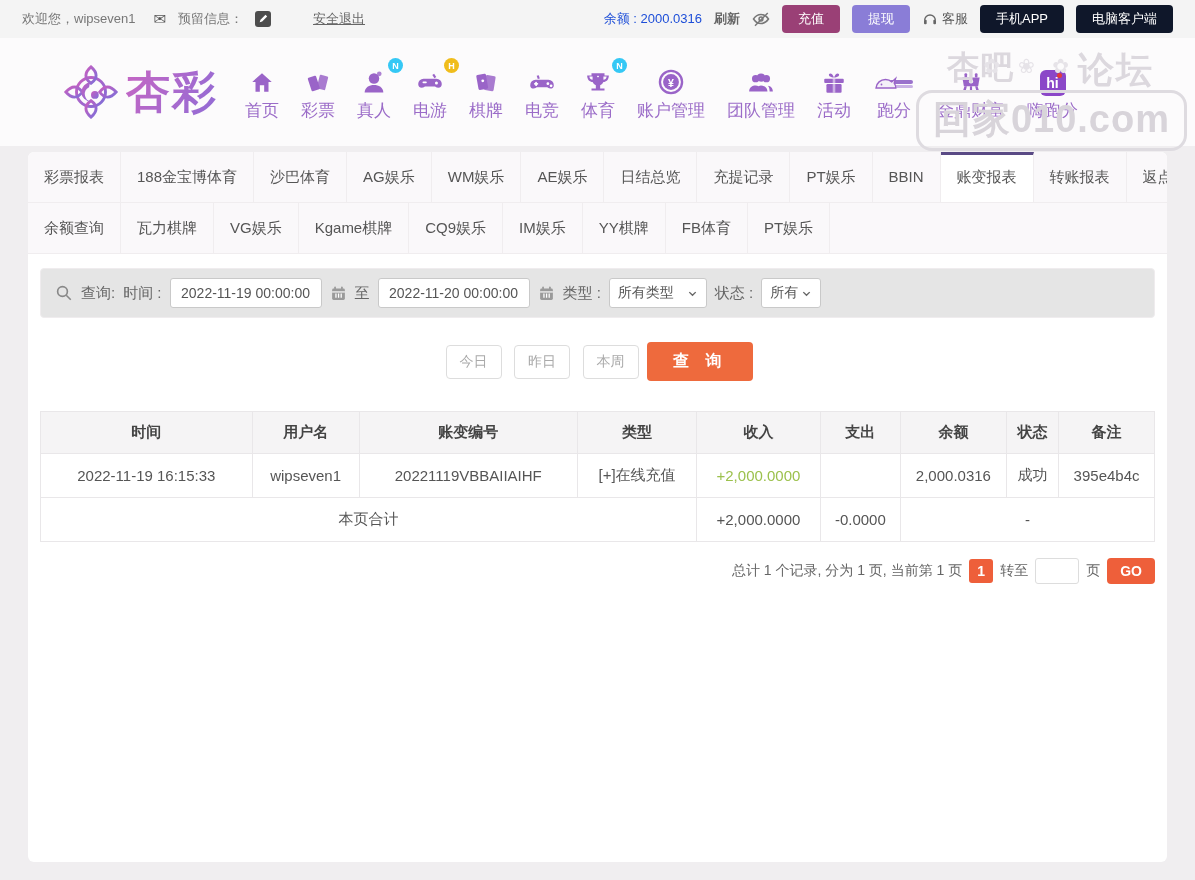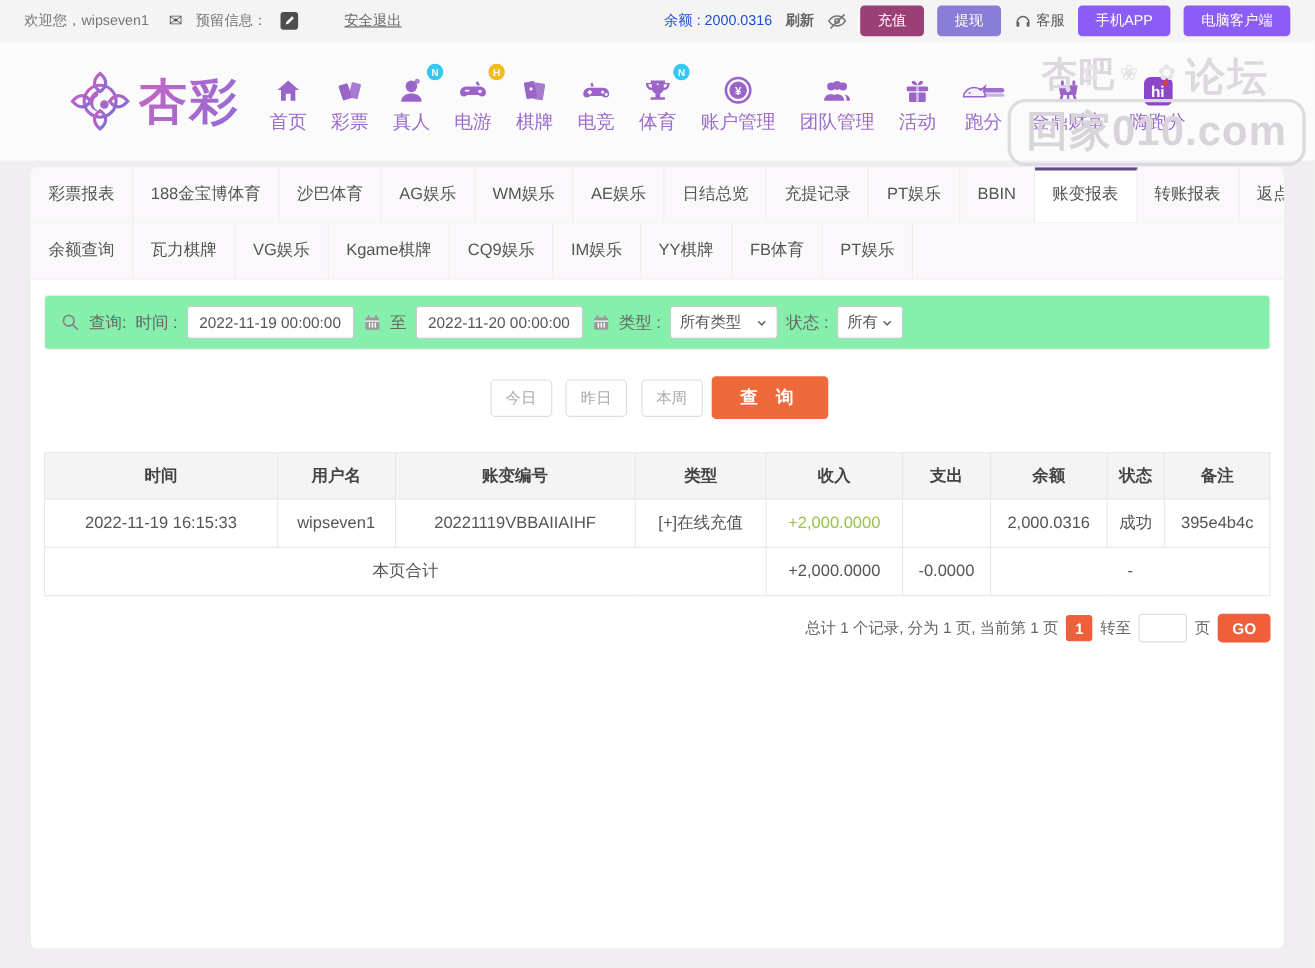--- a/index.html
+++ b/index.html
@@ -13,21 +13,21 @@
   .env-ic { font-size:15px; color:#555; cursor:pointer; margin-left:6px; }
   .edit-ic { width:16px; height:16px; background:#4d4d4d; border-radius:3px; display:inline-flex;
              align-items:center; justify-content:center; cursor:pointer; }
   .logout { color:#666; text-decoration:underline; margin-left:30px; cursor:pointer; }
   .balance { color:#1d4ed8; }
   .refresh { color:#666; cursor:pointer;font-weight:bold; }
   .tb-btn { border:none; color:#fff; font-size:13px; padding:5px 16px; border-radius:4px; cursor:pointer;
             font-family:inherit; }
   .btn-plum { background:#9a4076; }
   .btn-violet { background:#8a7dd7; }
-  .btn-pink { background:#8b5cf6; }
+  .btn-pink { background:#0f172a; }
   .cs { display:inline-flex; align-items:center; gap:4px; color:#555; cursor:pointer; }
 
   
   .header { position:relative; height:108px; background:#fcfbfc; display:flex; align-items:center;
             padding-left:62px; }
   .logo { display:flex; align-items:center; gap:6px; cursor:pointer; }
   .brand { font-size:44px; font-weight:bold; background:linear-gradient(120deg,#c766c3,#8f6cd6);
            -webkit-background-clip:text; background-clip:text; color:transparent; letter-spacing:2px; }
   .mainnav { display:flex; align-items:flex-start; margin-left:16px; }
   .nav-item { text-align:center; margin:0 11px; cursor:pointer; position:relative; }
@@ -51,21 +51,21 @@
 
   
   .card { background:#fff; margin:6px 28px 0; border-radius:6px; min-height:710px; padding-bottom:30px; }
   .tabs { display:flex; background:#faf8fa; border-bottom:1px solid #f0edef; }
   .tabs.first { border-radius:6px 6px 0 0; overflow:hidden; }
   .tab { line-height:49px; height:50px; padding:0 16px; font-size:15px; color:#555;
          border-right:1px solid #f0edef; cursor:pointer; white-space:nowrap; }
   .tab.active { background:#fff; border-top:3px solid #5a4a85; line-height:44px; }
 
   
-  .querybar { margin:14px 12px 0; height:50px; background:#86efac; border:1px solid #efecee;
+  .querybar { margin:14px 12px 0; height:50px; background:#e5e5e5; border:1px solid #efecee;
               border-radius:4px; display:flex; align-items:center; padding:0 14px; gap:8px;
               font-size:15px; color:#666; }
   .q-input { width:152px; height:30px; border:1px solid #c9c9c9; border-radius:3px; text-align:center;
              font-size:14px; color:#555; background:#fff; font-family:inherit; }
   .sel { height:30px; border:1px solid #c9c9c9; border-radius:3px; background:#fff; display:inline-flex;
          align-items:center; justify-content:space-between; padding:0 8px; font-size:14px; color:#555; cursor:pointer; }
   .sel-type { width:98px; }
   .sel-status { width:60px; }
   .cal { cursor:pointer; display:inline-flex; }
 

